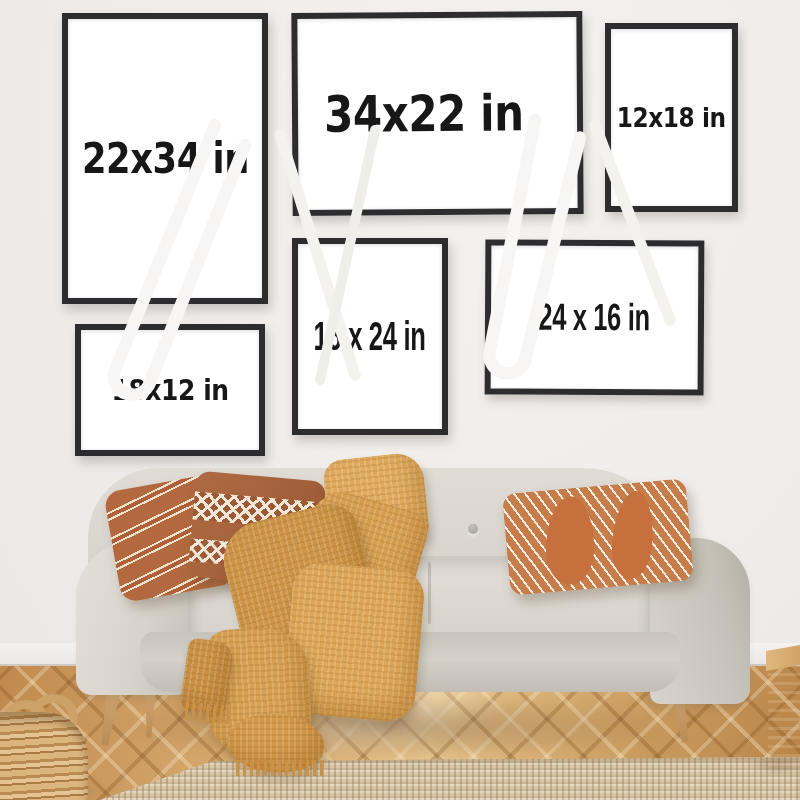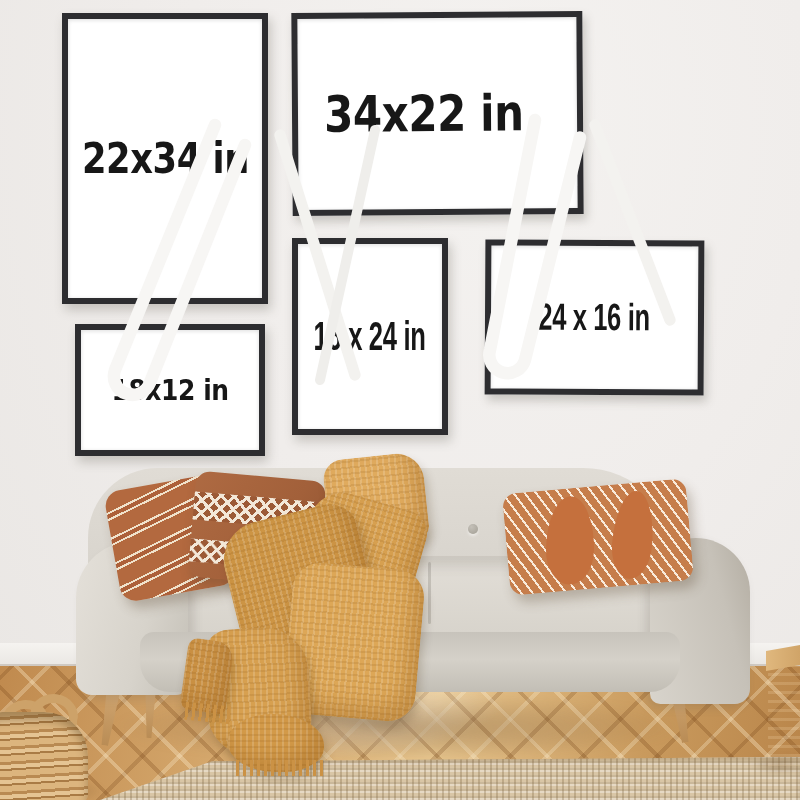--- a/index.html
+++ b/index.html
@@ -160,20 +160,25 @@
   <div class="frame f1">
     <div class="label">
         <span>22x34 in</span>
       </div>
   </div>
   <div class="frame f2">
     <div class="label">
         <span>34x22 in</span>
       </div>
   </div>
+  <div class="frame f3">
+    <div class="label">
+        <span>12x18 in</span>
+      </div>
+  </div>
   <div class="frame f4 cond">
     <div class="label">
         <span>16 x 24 in</span>
       </div>
   </div>
   <div class="frame f5 cond">
     <div class="label">
         <span>24 x 16 in</span>
       </div>
   </div>

